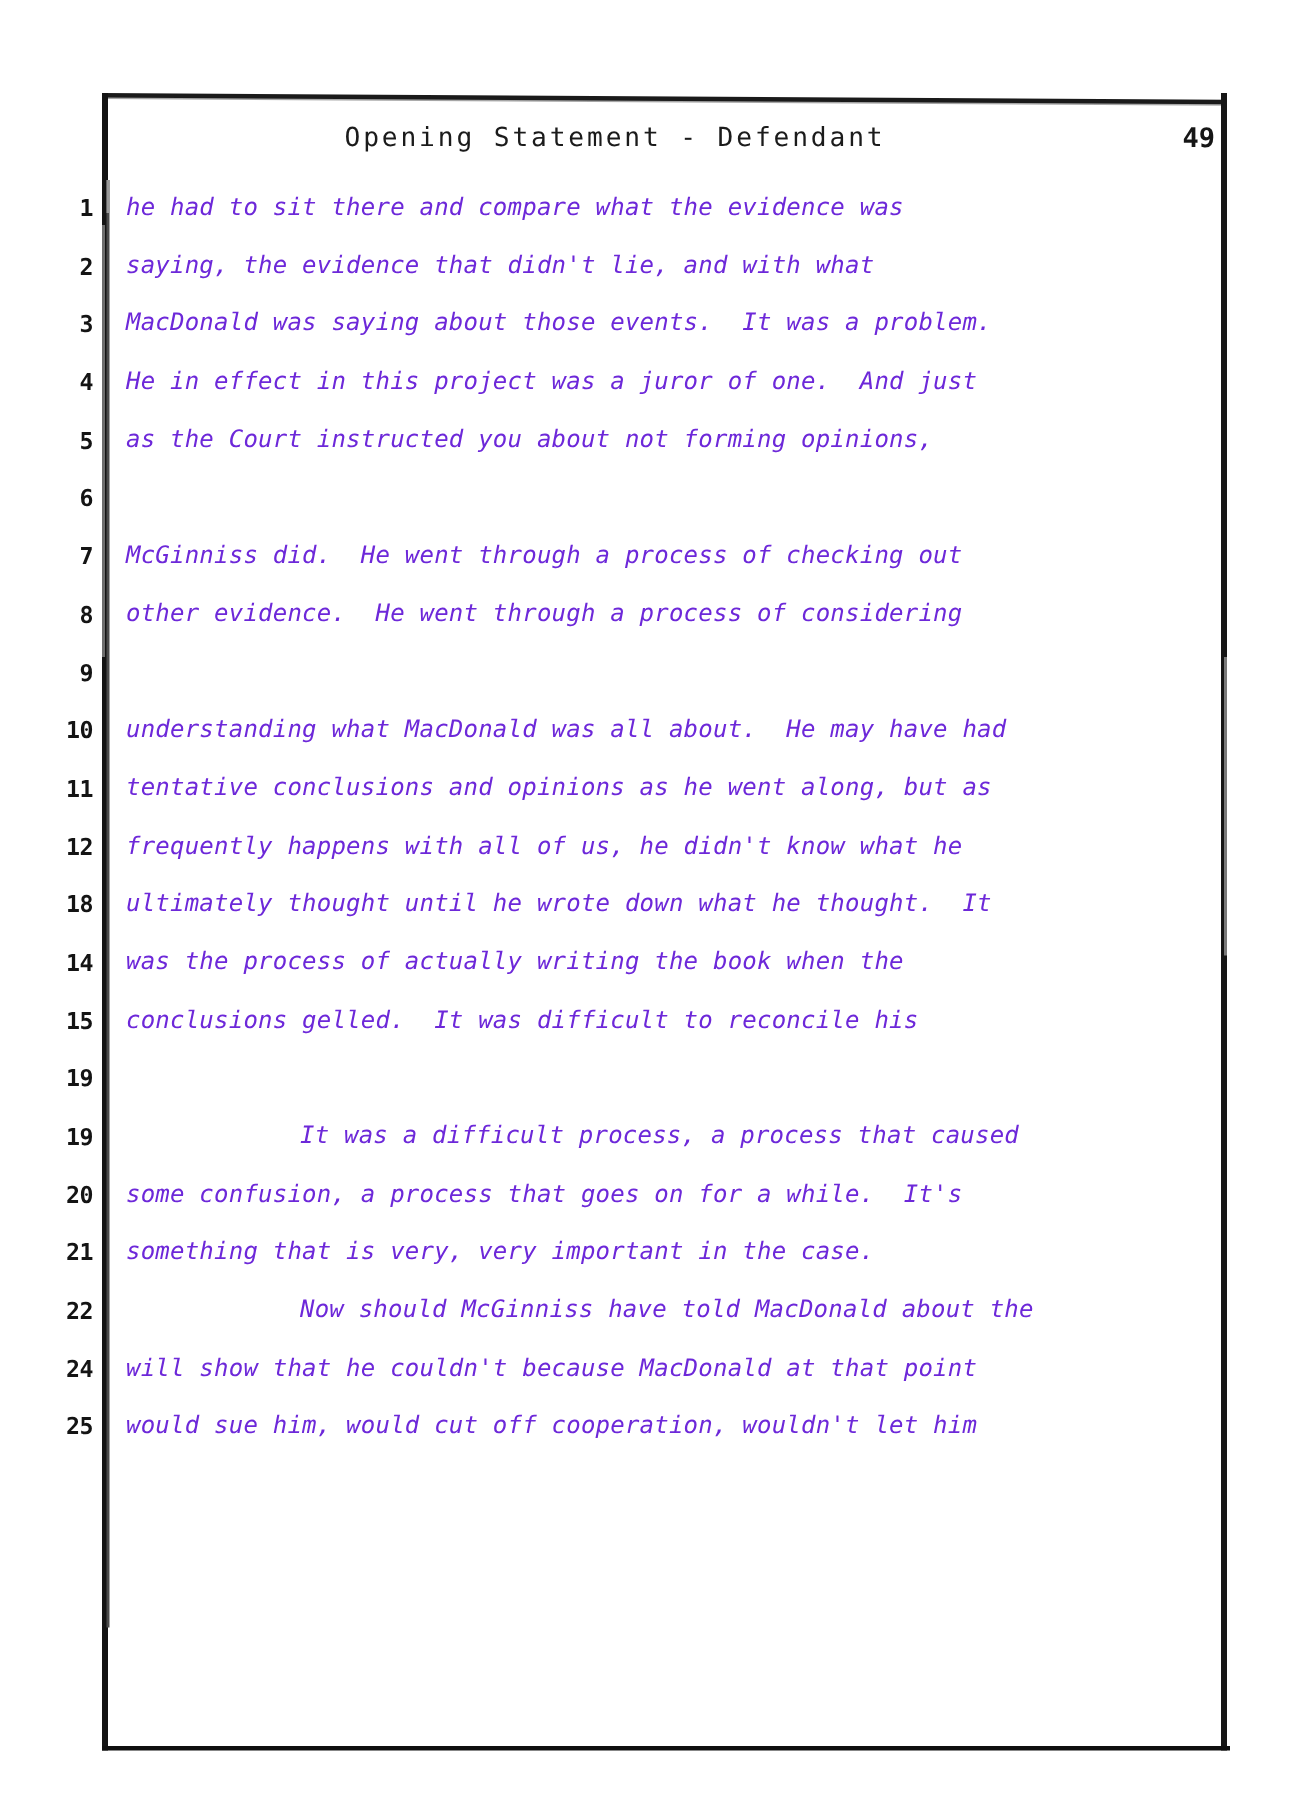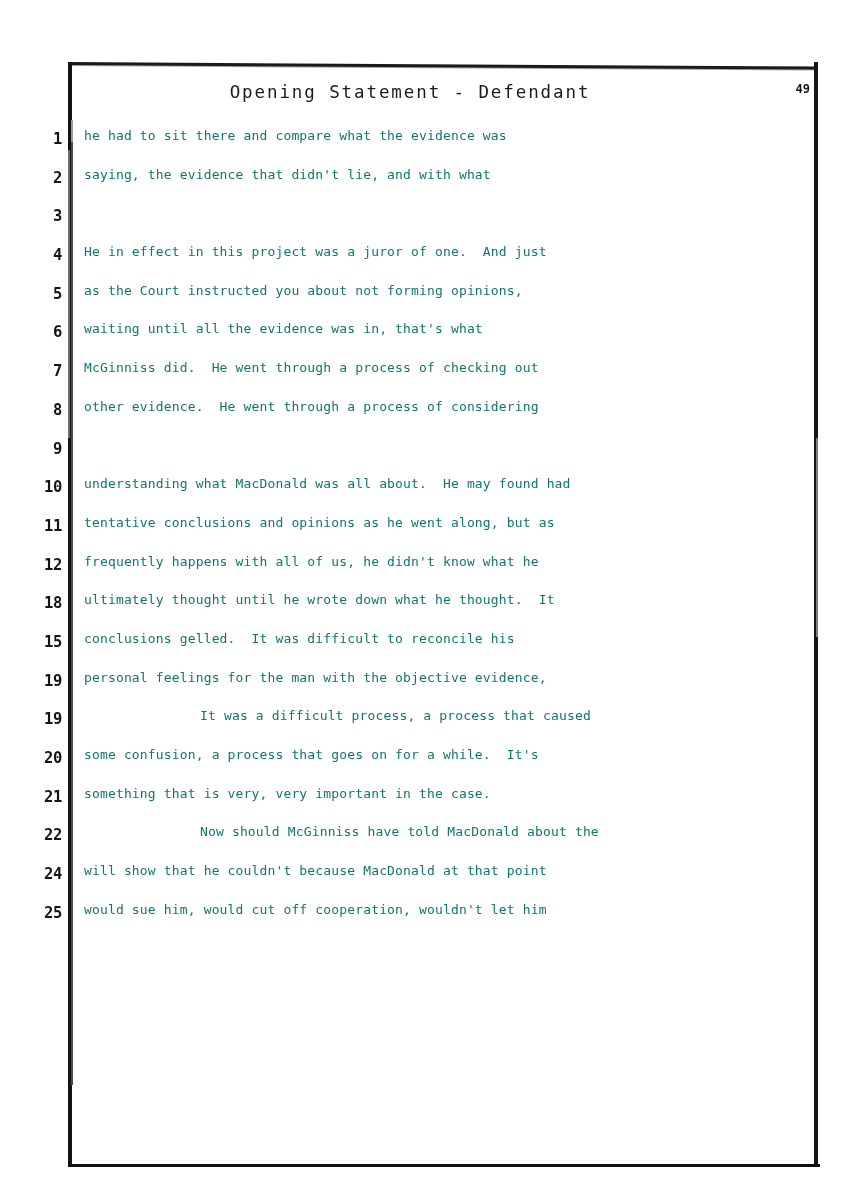--- a/index.html
+++ b/index.html
@@ -100,21 +100,21 @@
     text-align: center;
     font-size: 17.5px;
     letter-spacing: 1.9px;
     color: #1b1b1b;
     white-space: nowrap;
   }
   .header-page-number {
     position: absolute;
     right: 0;
     top: 0;
-    font-size: 12px;
+    font-size: 18px;
     font-weight: bold;
     color: #161616;
   }
 
   
   .gutter-rule {
     position: absolute;
     left: 71px;
     top: 120px;
     width: 2px;
@@ -151,24 +151,25 @@
     font-size: 15.5px;
     font-weight: bold;
     color: #141414;
     letter-spacing: -0.3px;
   }
   .line-text {
     position: absolute;
     left: 84px;
     top: 2px;
     width: 720px;
-    font-size: 13px;
+    font-size: 16px;
     letter-spacing: 0.15px;
-    color: #0f766e;
+    color: #6d28d9;
     white-space: pre;
+    font-style: italic;
   }
   .line-text.indented {
     left: 200px;
   }
 </style>
 </head>
 <body>
 
 <div id="page">
 
@@ -190,67 +191,70 @@
       <div class="line-row">
         <div class="line-number">1</div>
         <div class="line-text">he had to sit there and compare what the evidence was</div>
       </div>
       <div class="line-row">
         <div class="line-number">2</div>
         <div class="line-text">saying, the evidence that didn't lie, and with what</div>
       </div>
       <div class="line-row">
         <div class="line-number">3</div>
+        <div class="line-text">MacDonald was saying about those events.  It was a problem.</div>
       </div>
       <div class="line-row">
         <div class="line-number">4</div>
         <div class="line-text">He in effect in this project was a juror of one.  And just</div>
       </div>
       <div class="line-row">
         <div class="line-number">5</div>
         <div class="line-text">as the Court instructed you about not forming opinions,</div>
       </div>
       <div class="line-row">
         <div class="line-number">6</div>
-        <div class="line-text">waiting until all the evidence was in, that's what</div>
       </div>
       <div class="line-row">
         <div class="line-number">7</div>
         <div class="line-text">McGinniss did.  He went through a process of checking out</div>
       </div>
       <div class="line-row">
         <div class="line-number">8</div>
         <div class="line-text">other evidence.  He went through a process of considering</div>
       </div>
       <div class="line-row">
         <div class="line-number">9</div>
       </div>
       <div class="line-row">
         <div class="line-number">10</div>
-        <div class="line-text">understanding what MacDonald was all about.  He may found had</div>
+        <div class="line-text">understanding what MacDonald was all about.  He may have had</div>
       </div>
       <div class="line-row">
         <div class="line-number">11</div>
         <div class="line-text">tentative conclusions and opinions as he went along, but as</div>
       </div>
       <div class="line-row">
         <div class="line-number">12</div>
         <div class="line-text">frequently happens with all of us, he didn't know what he</div>
       </div>
       <div class="line-row">
         <div class="line-number">18</div>
         <div class="line-text">ultimately thought until he wrote down what he thought.  It</div>
       </div>
       <div class="line-row">
+        <div class="line-number">14</div>
+        <div class="line-text">was the process of actually writing the book when the</div>
+      </div>
+      <div class="line-row">
         <div class="line-number">15</div>
         <div class="line-text">conclusions gelled.  It was difficult to reconcile his</div>
       </div>
       <div class="line-row">
         <div class="line-number">19</div>
-        <div class="line-text">personal feelings for the man with the objective evidence,</div>
       </div>
       <div class="line-row">
         <div class="line-number">19</div>
         <div class="line-text indented">It was a difficult process, a process that caused</div>
       </div>
       <div class="line-row">
         <div class="line-number">20</div>
         <div class="line-text">some confusion, a process that goes on for a while.  It's</div>
       </div>
       <div class="line-row">

